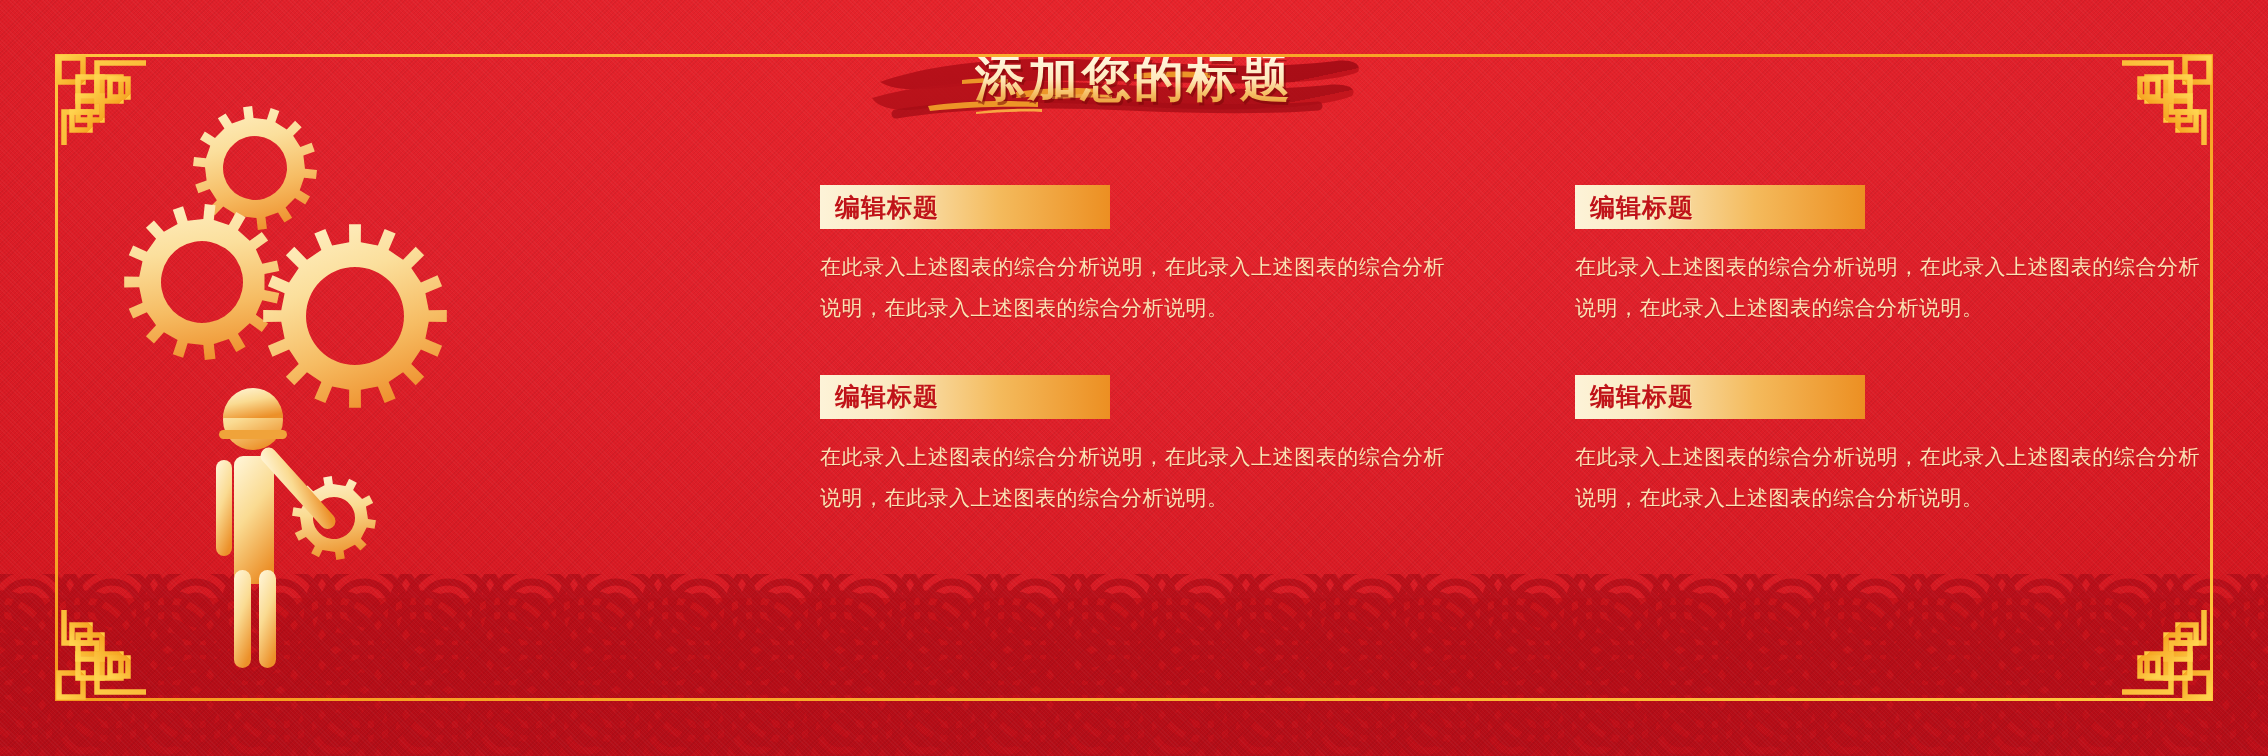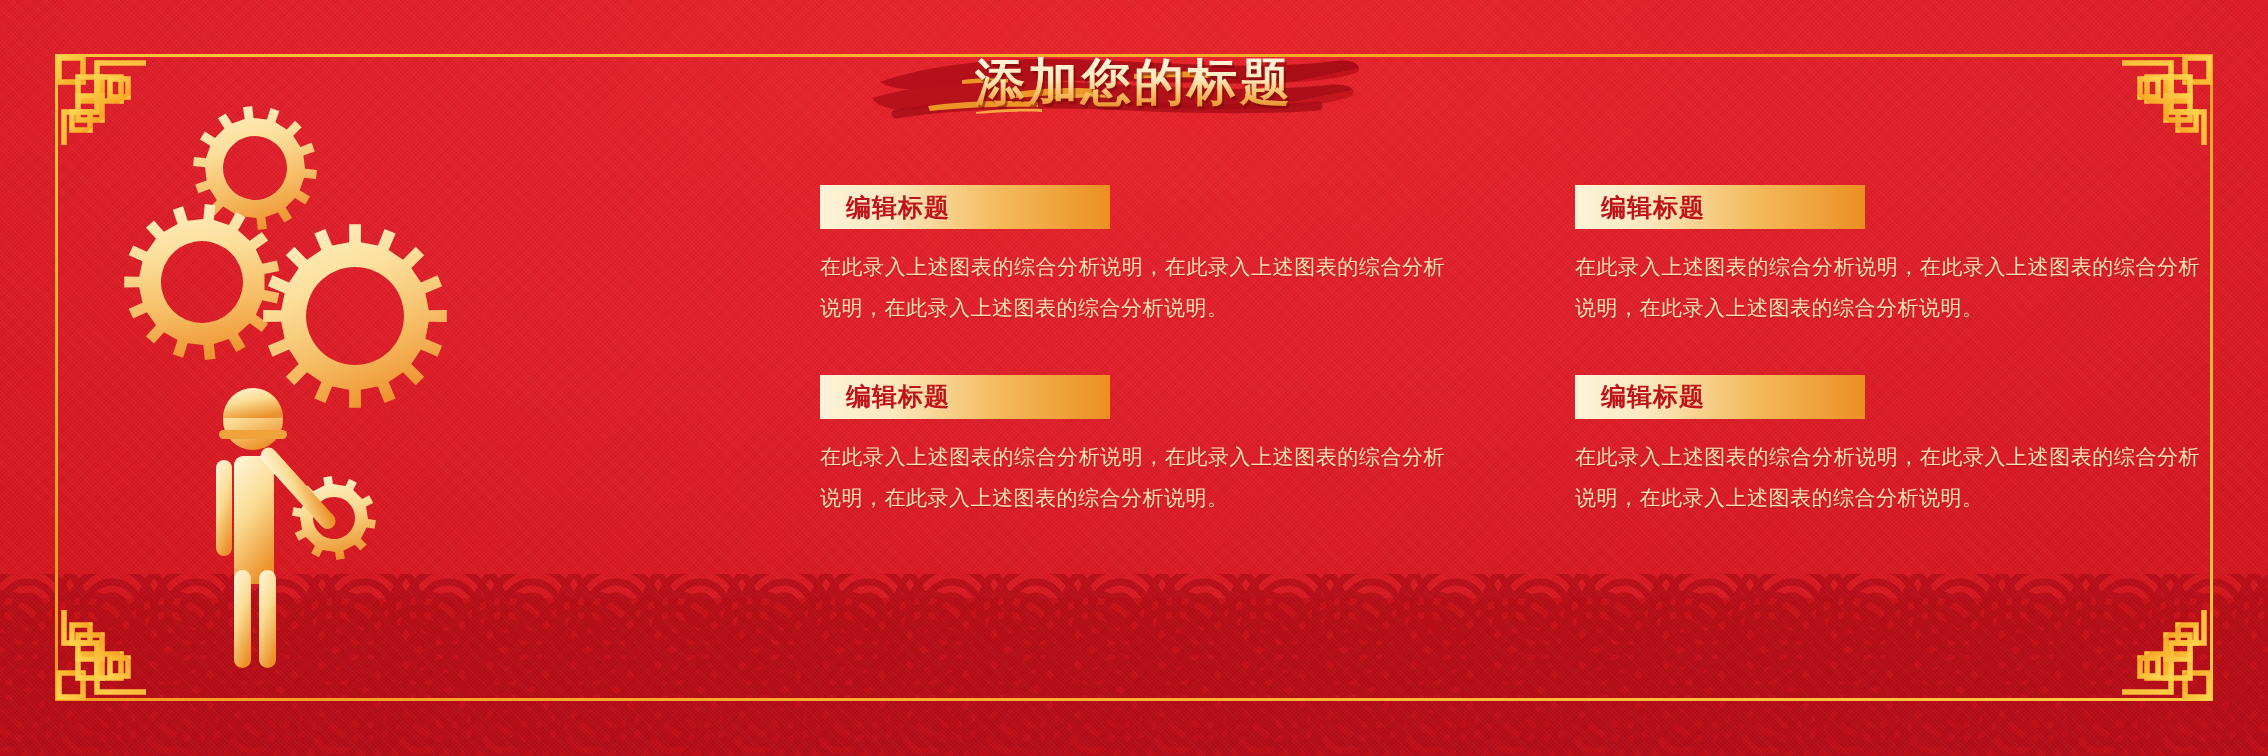--- a/index.html
+++ b/index.html
@@ -89,20 +89,21 @@
     font-weight:bold;
     letter-spacing:3px;
     line-height:1;
     margin-top:10px;
     background:linear-gradient(180deg,#fff6e0 0%,#ffe9bd 44%,#f6c169 72%,#e8922c 100%);
     -webkit-background-clip:text;
     background-clip:text;
     color:transparent;
     -webkit-text-fill-color:transparent;
     filter:drop-shadow(2px 3px 0 rgba(120,8,8,.55));
+    font-family:Liberation Mono, monospace;
   }
 
   
   #illustration{
     position:absolute;
     left:150px; top:100px;
     width:400px; height:560px;
     z-index:5;
   }
   #illustration svg{ display:block; width:100%; height:100%; overflow:visible; }
@@ -120,21 +121,21 @@
   }
   .card{ width:100%; }
 
   .card-head{
     position:relative;
     width:290px;
     height:44px;
     background:linear-gradient(90deg,#fdf3d8 0%,#fae9c0 24%,#f4ba5c 62%,#ec8f22 100%);
     display:flex;
     align-items:center;
-    padding-left:26px;
+    padding-left:15px;
   }
   .card-head-label{
     font-size:25px;
     font-weight:bold;
     color:#c01319;
     letter-spacing:1px;
     line-height:1;
     text-shadow:1px 1px 0 rgba(255,240,200,.45);
   }
 

